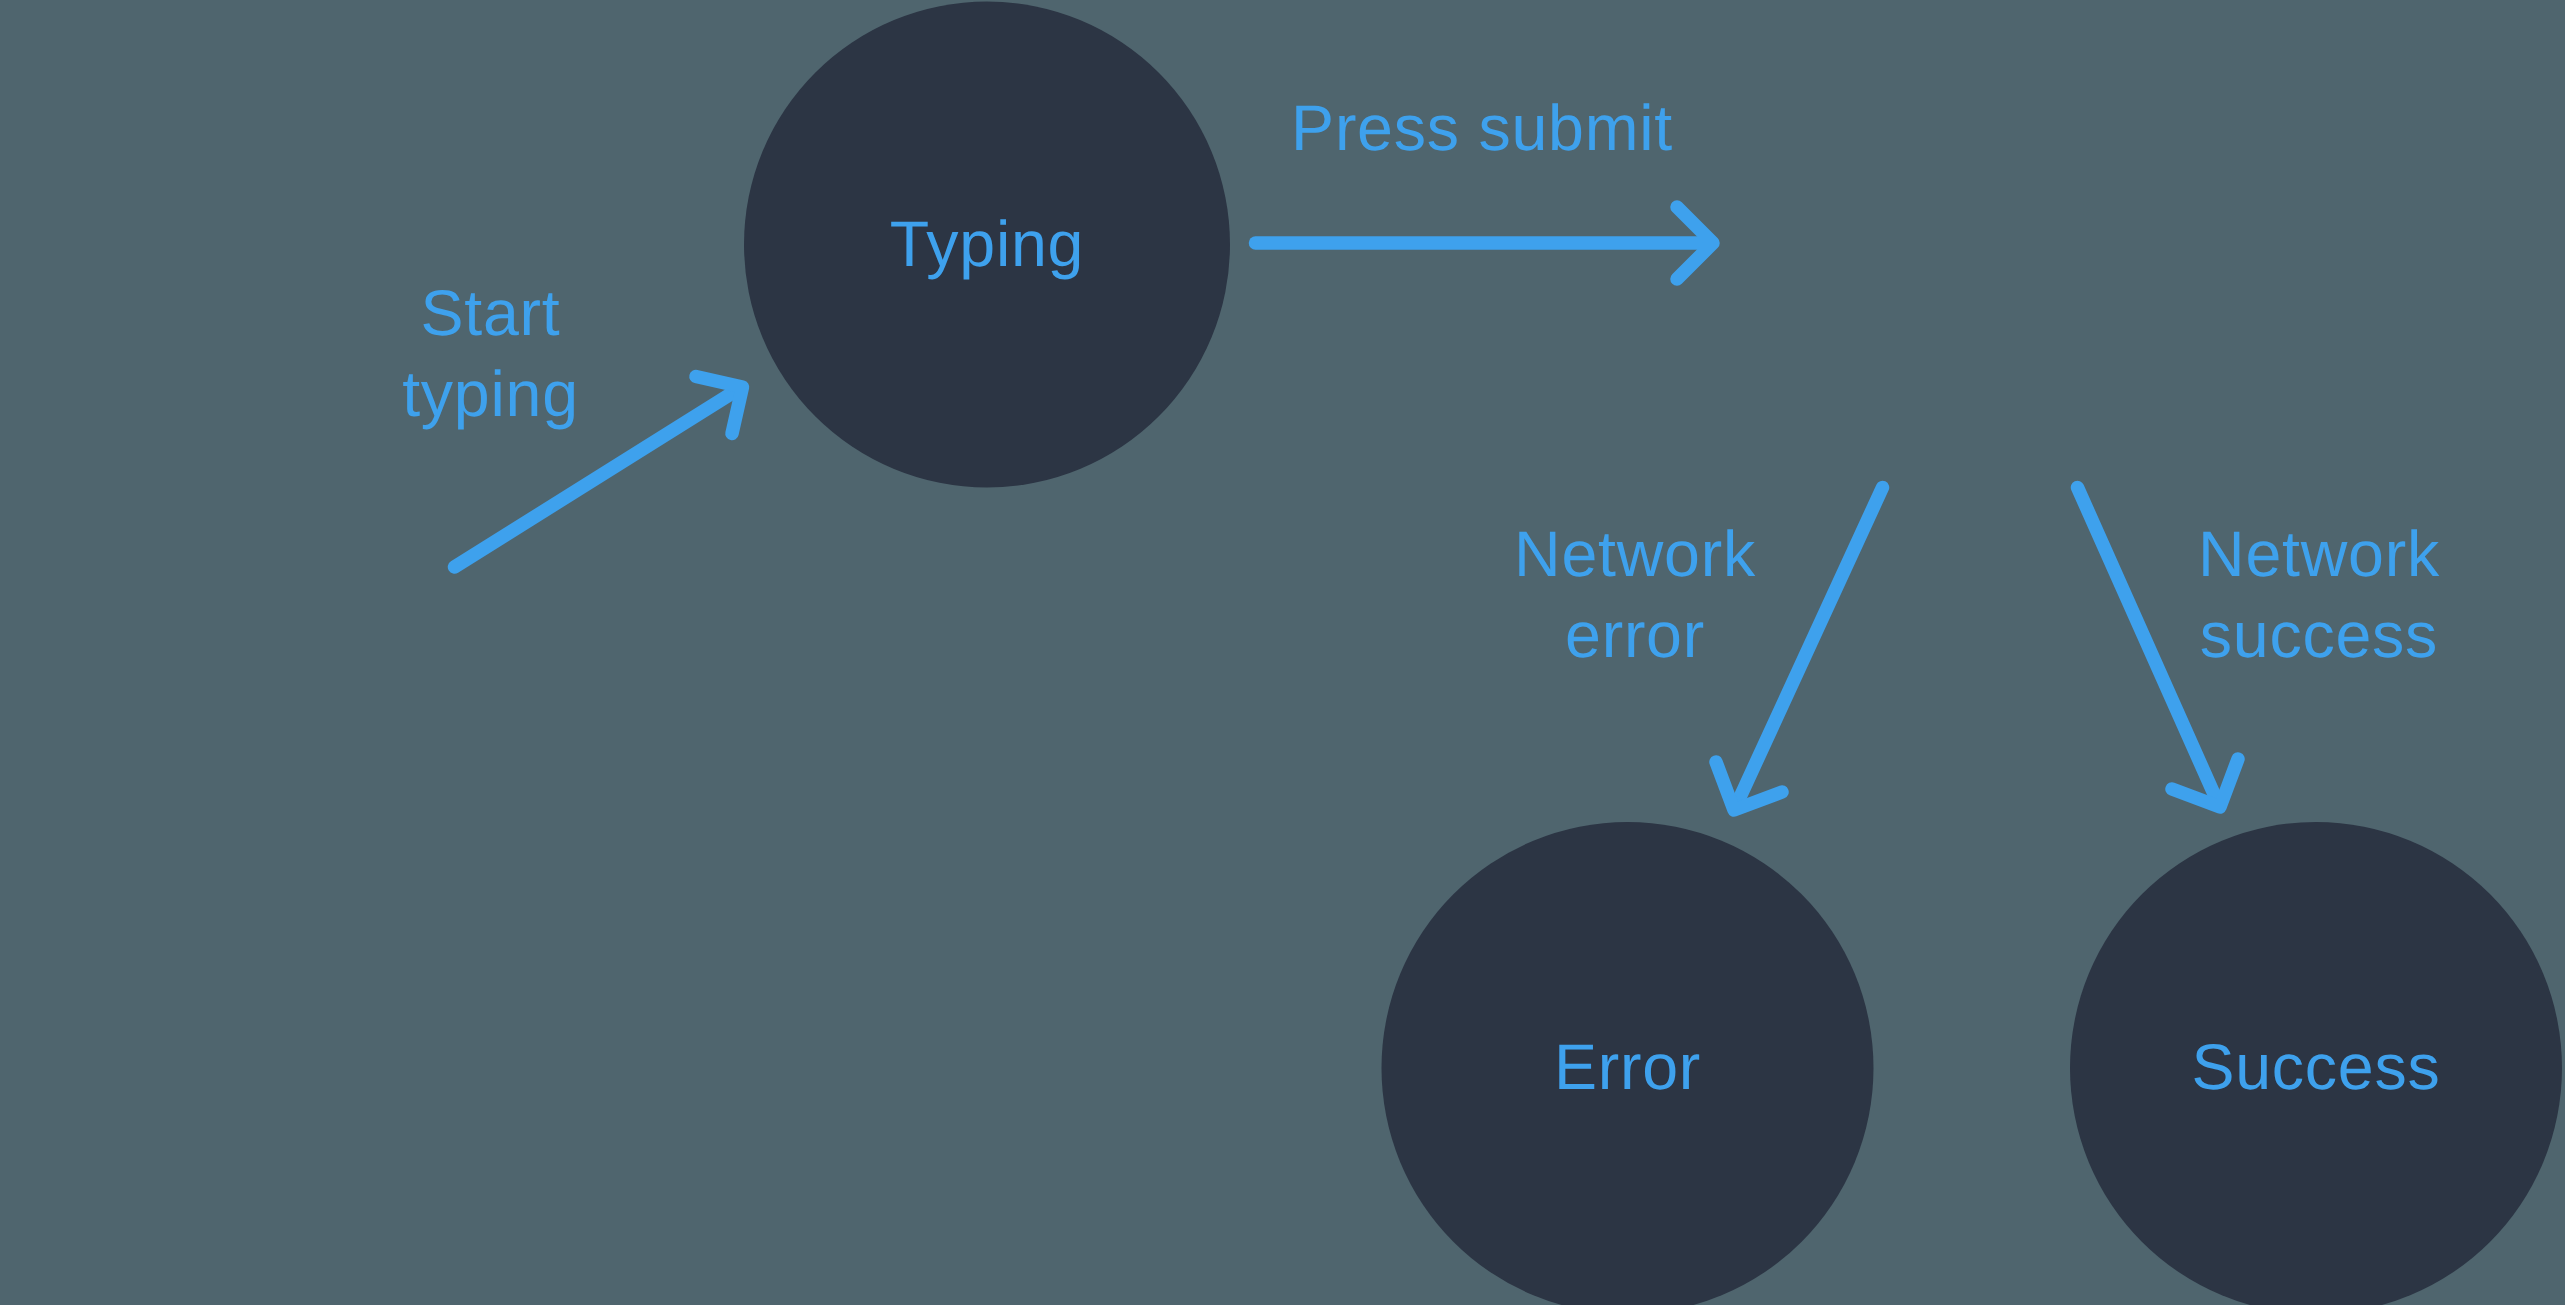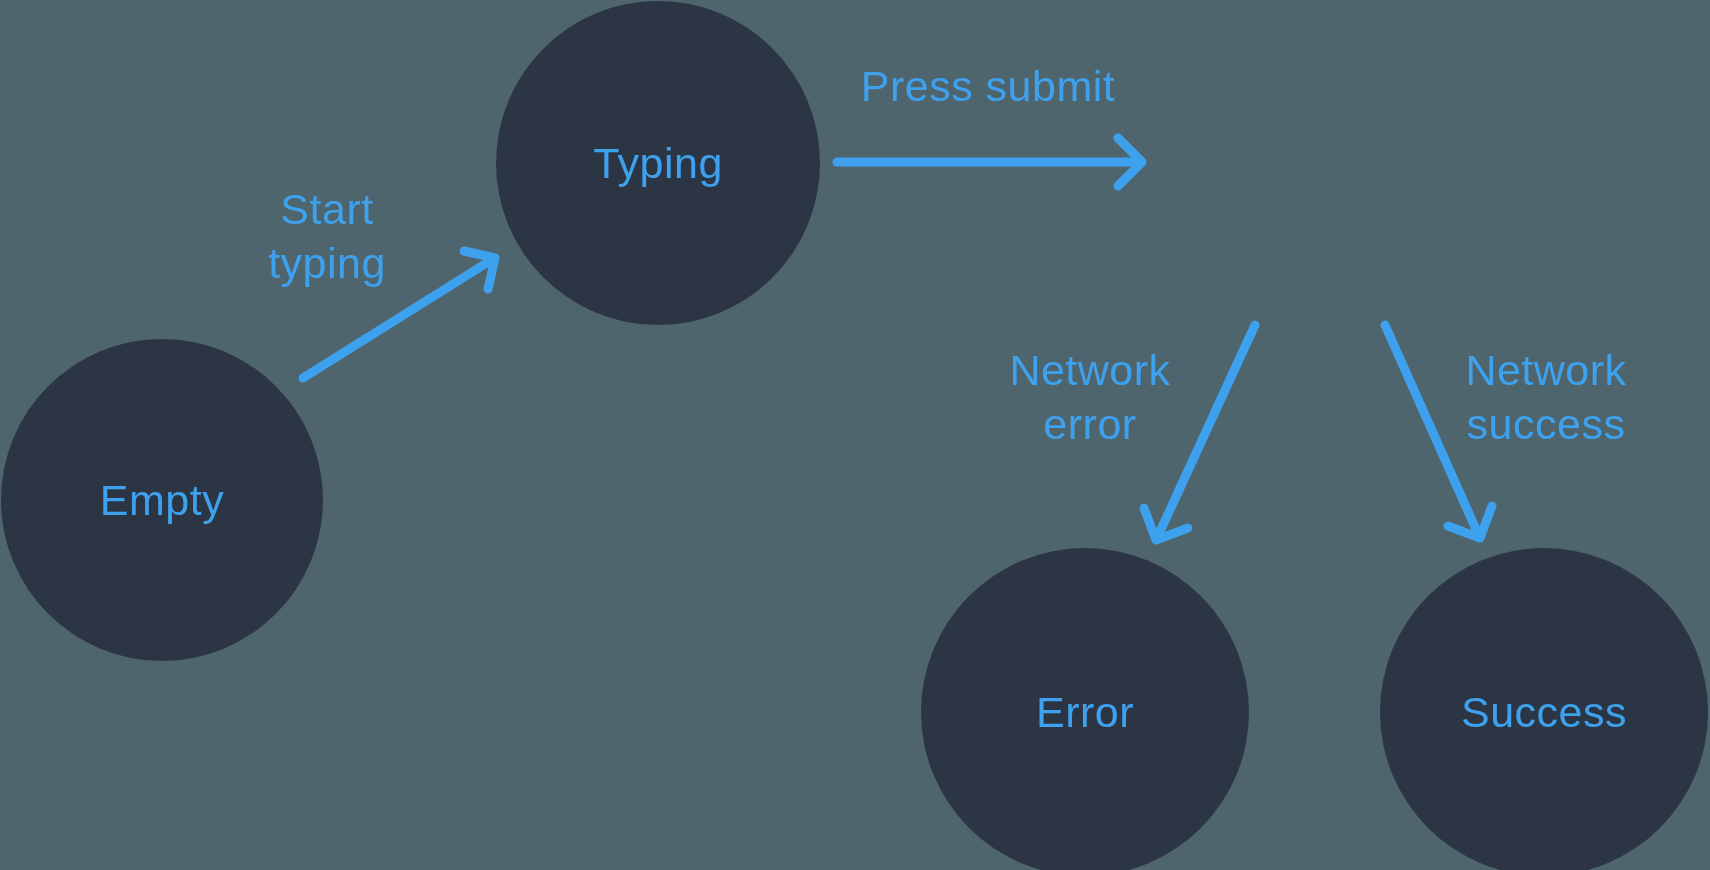--- a/index.html
+++ b/index.html
@@ -73,23 +73,20 @@
     <g>
       <path d="M1255,325 L1157,538"></path>
       <path d="M1144,508 L1156,540 L1188,528"></path>
     </g>
     <g>
       <path d="M1385,325 L1479,536"></path>
       <path d="M1448,526 L1480,538 L1492,506"></path>
     </g>
   </svg>
 
-  <div class="node" style="left:1px; top:339px; width:322px; height:322px;">
-    <span class="node-label">Empty</span>
-  </div>
 
   <div class="node" style="left:496px; top:1px; width:324px; height:324px;">
     <span class="node-label">Typing</span>
   </div>
 
 
   <div class="node" style="left:921px; top:548px; width:328px; height:328px;">
     <span class="node-label">Error</span>
   </div>
 

